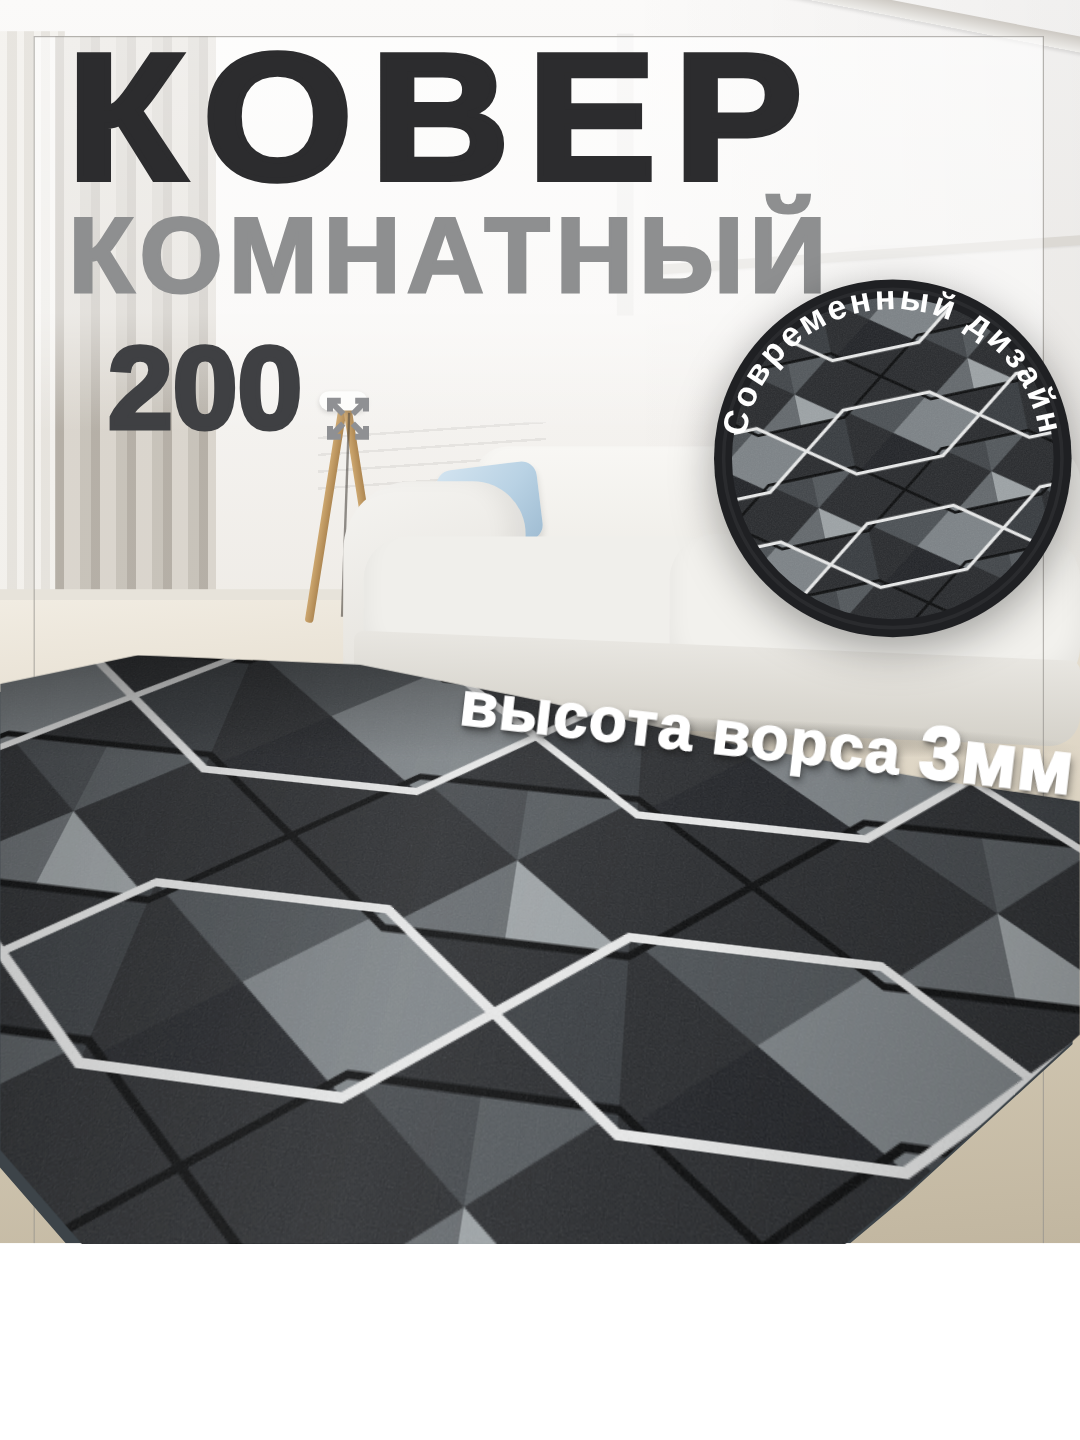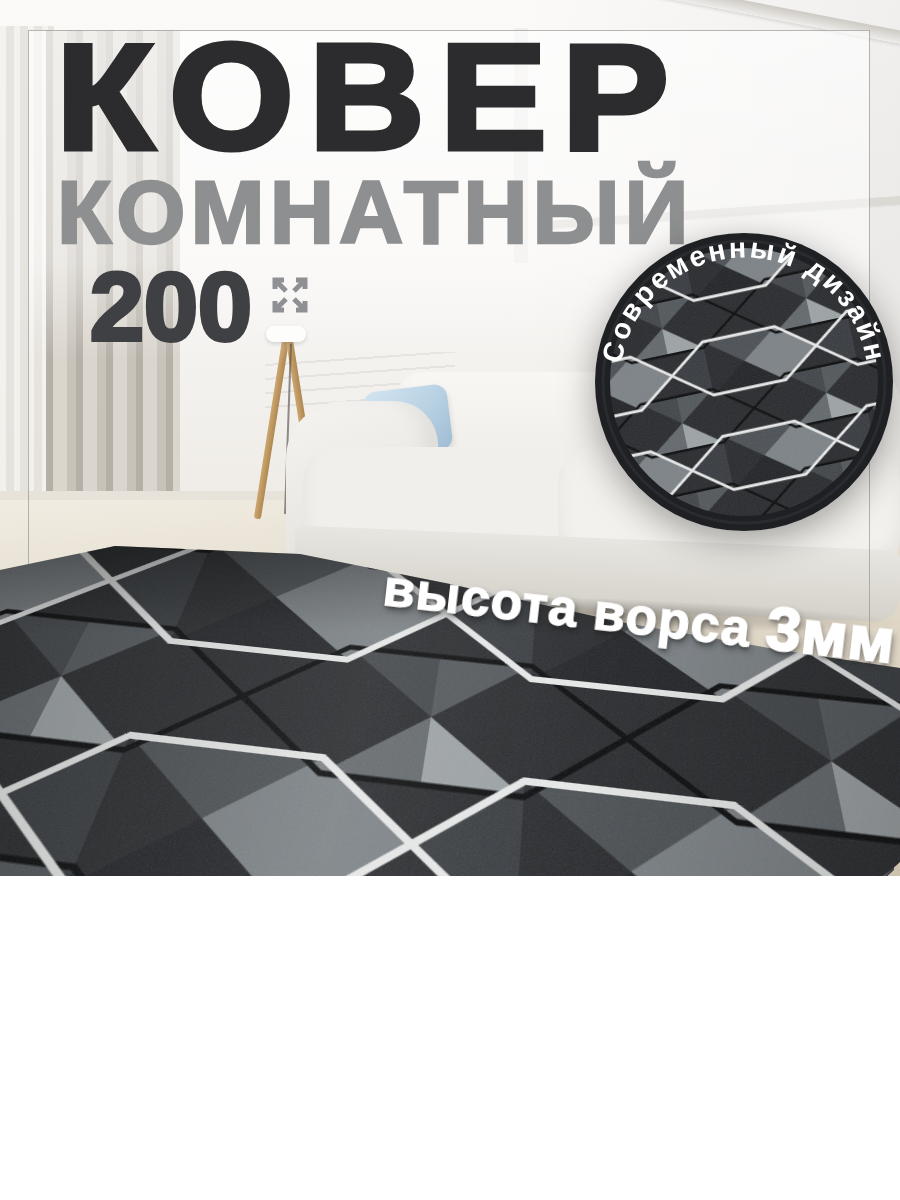--- a/index.html
+++ b/index.html
@@ -1,17 +1,17 @@
 <!DOCTYPE html>
 <html><head>
 <meta charset="utf-8">
 <style>
   html,body{margin:0;padding:0;background:#ffffff;}
   .stage{
-    position:relative;width:900px;height:876px;overflow:hidden;
+    position:relative;width:900px;height:1036px;overflow:hidden;
     font-family:"Liberation Sans",sans-serif;background:#f6f5f3;
   }
   .stage *{position:absolute;}
 
   
   .wall{left:0;top:0;width:900px;height:505px;background:linear-gradient(180deg,#fbfaf9 0%,#f4f2ef 70%,#efece7 100%);}
   .wall-right-shade{left:520px;top:0;width:380px;height:520px;background:linear-gradient(90deg,rgba(0,0,0,0),rgba(0,0,0,0.045));}
   .trim1{left:598px;top:4px;width:330px;height:13px;background:linear-gradient(180deg,#cdc9c3,#eeedea);transform:rotate(11deg);box-shadow:0 2px 3px rgba(0,0,0,.10);}
   .trim2{left:545px;top:208px;width:370px;height:8px;background:#dcd9d4;transform:rotate(-4deg);box-shadow:0 1px 2px rgba(0,0,0,.07);}
   .panel-line{left:514px;top:28px;width:14px;height:235px;background:rgba(0,0,0,.045);}
@@ -60,21 +60,21 @@
   .carpet-shade{left:0;top:0;width:900px;height:660px;pointer-events:none;
     clip-path:polygon(0px 30px,115px 6px,300px 14px,450px 44px,620px 82px,780px 110px,900px 128px,900px 322px,760px 450px,638px 552px,540px 660px,210px 660px,0px 418px);
     background:linear-gradient(180deg,rgba(0,0,0,.34) 0%,rgba(0,0,0,0) 14%),
                linear-gradient(105deg,rgba(0,0,0,.16) 0%,rgba(255,255,255,.05) 38%,rgba(0,0,0,0) 60%,rgba(0,0,0,.22) 100%);}
 
   
   .title{left:56px;top:22px;z-index:6;font-size:150px;line-height:1;font-weight:800;color:#2c2c2e;
     letter-spacing:14px;-webkit-text-stroke:5px #2c2c2e;transform:scaleX(1.07);transform-origin:left top;white-space:nowrap;}
   .subtitle{left:57px;top:168px;z-index:6;font-size:89px;line-height:1;font-weight:800;color:#8e8f90;
     letter-spacing:5px;-webkit-text-stroke:2.5px #8e8f90;white-space:nowrap;text-align:center;}
-  .size-row{left:90px;top:258px;z-index:6;display:flex;align-items:flex-start;position:absolute;}
+  .size-row{left:90px;top:275px;z-index:6;display:flex;align-items:flex-end;position:absolute;}
   .size-num{position:static;font-size:97px;line-height:1;font-weight:800;color:#3f4043;-webkit-text-stroke:4px #3f4043;}
   .expand-ic{position:static;width:46px;height:46px;margin:14px 15px 0 15px;}
 
   
   .badge{left:594px;top:232px;width:300px;height:300px;z-index:7;filter:drop-shadow(0 10px 18px rgba(0,0,0,.35));}
 
   
   .pile{left:388px;top:548px;z-index:8;transform:rotate(6.5deg);transform-origin:left top;white-space:nowrap;
     color:#ffffff;text-shadow:2px 4px 7px rgba(25,25,25,.55),0 2px 3px rgba(25,25,25,.40);}
   .pile .lbl{position:static;font-size:52px;font-weight:700;-webkit-text-stroke:1.3px #ffffff;letter-spacing:1px;}

